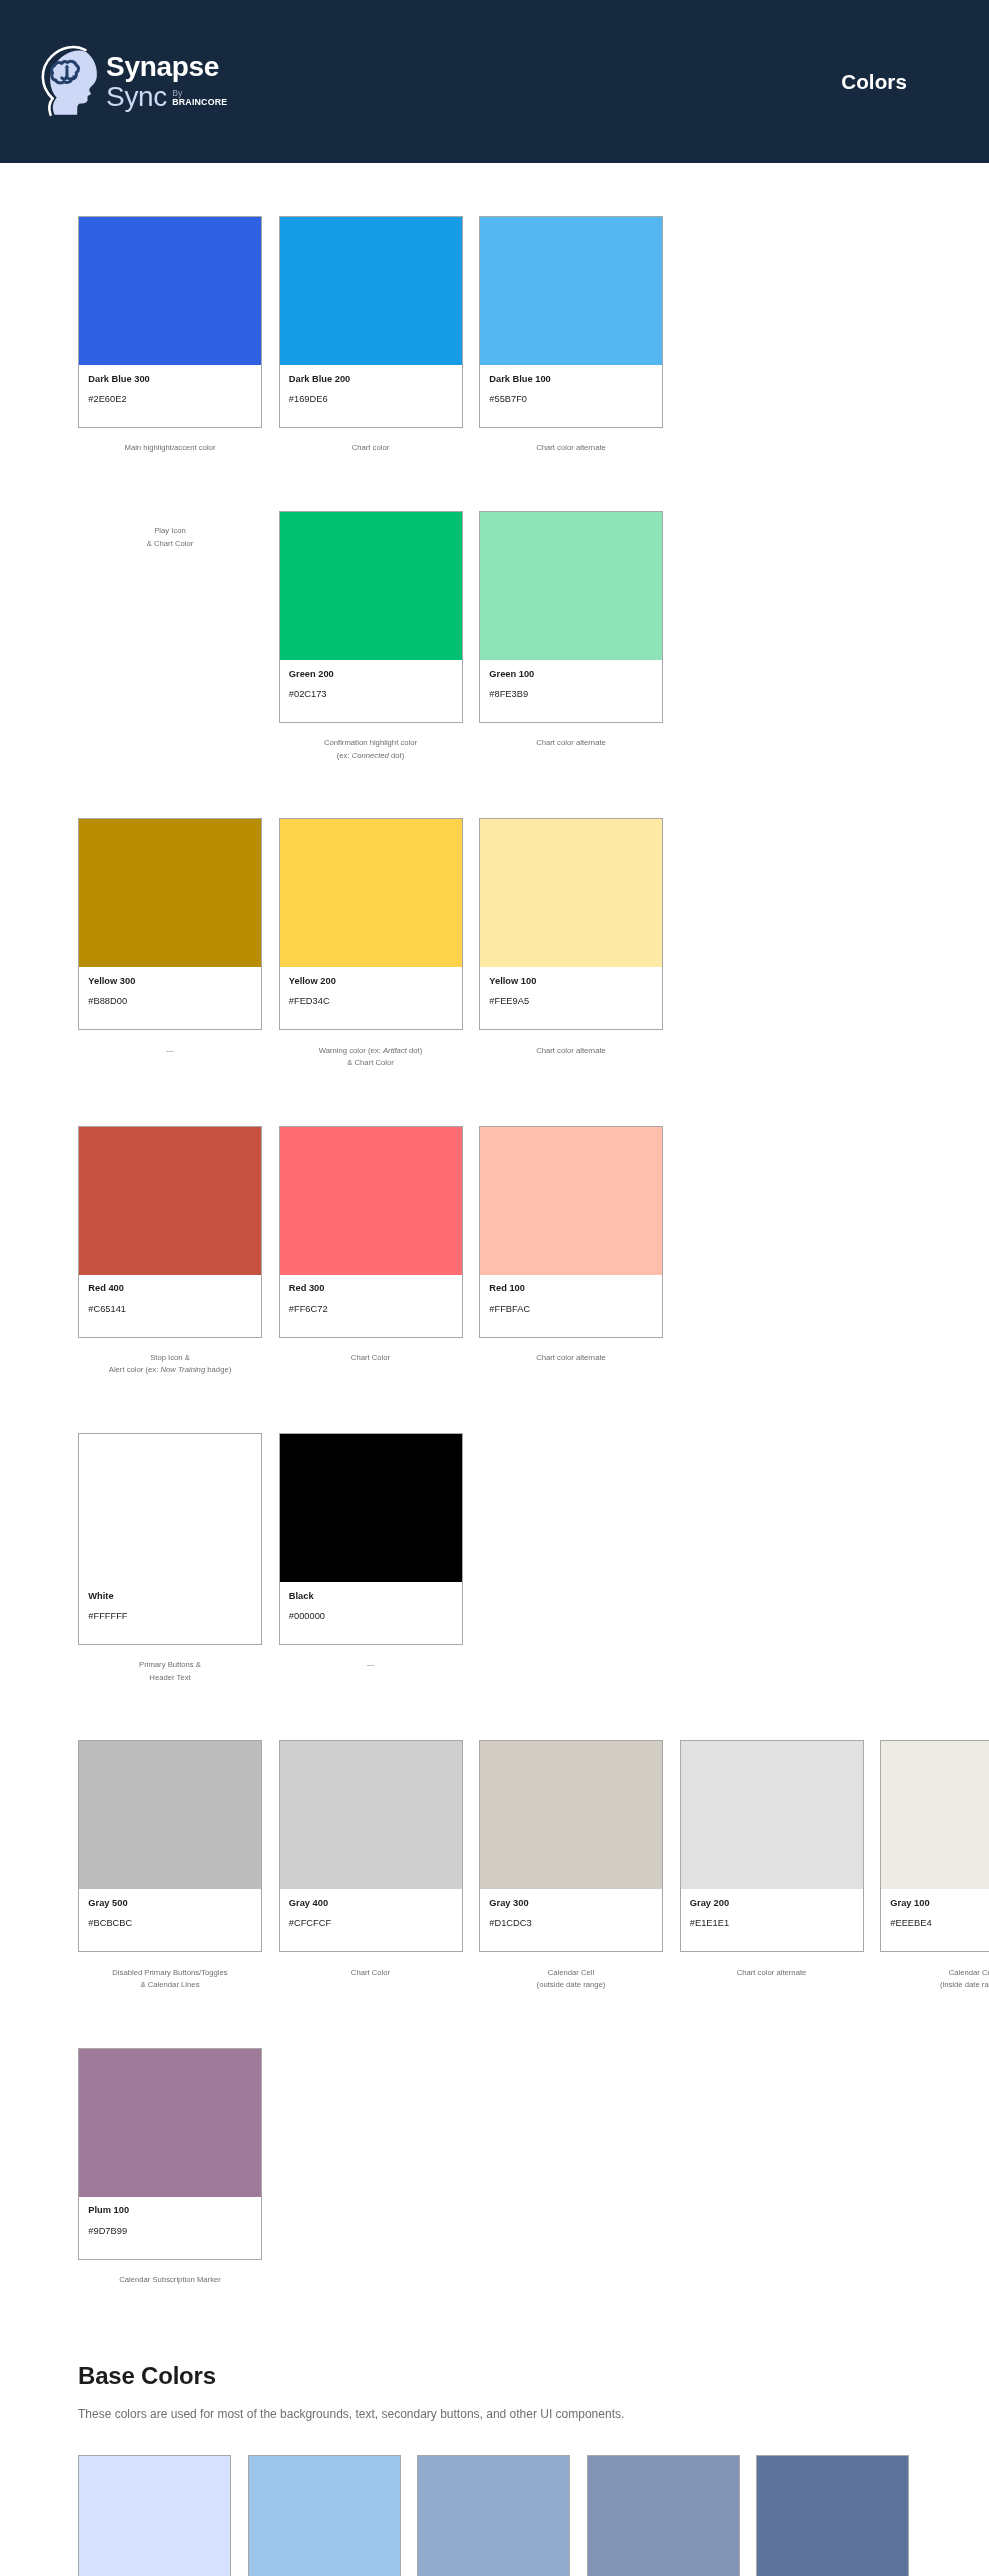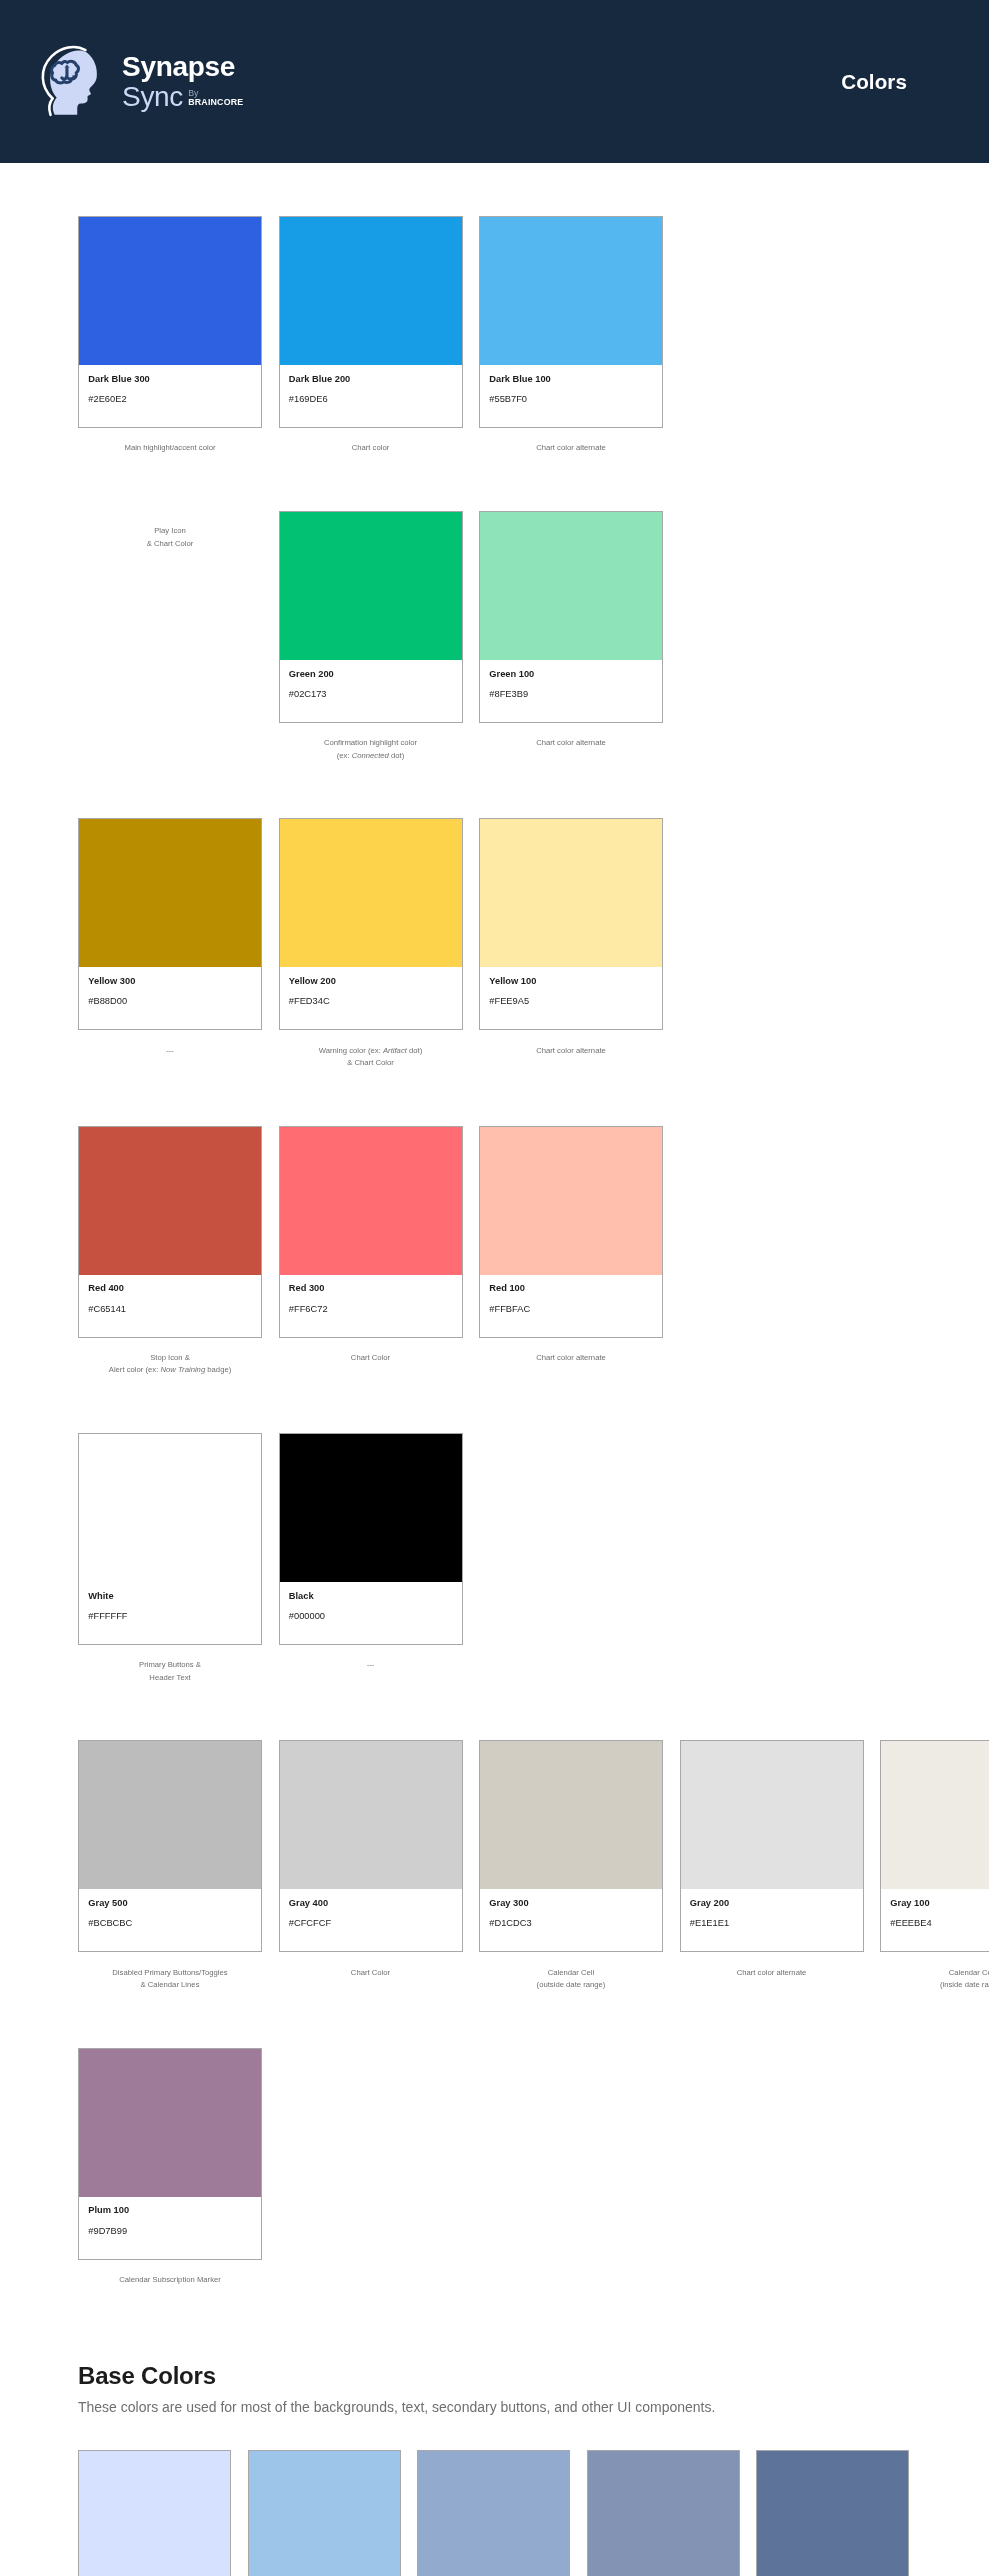--- a/index.html
+++ b/index.html
@@ -26,21 +26,21 @@
     background: #16293f;
     display: flex;
     align-items: center;
     justify-content: space-between;
     padding: 0 82px 0 37px;
     position: relative;
   }
 
   .brand {
     display: flex;
-    gap: 22px;
+    gap: 6px;
   }
 
   .brand-mark {
     width: 63px;
     height: 77px;
     flex: none;
     display: block;
   }
 
   .brand-text {
@@ -173,22 +173,22 @@
 
   .section-title {
     font-size: 24px;
     font-weight: 700;
     color: #1c1c1c;
     letter-spacing: -0.2px;
     line-height: 1.1;
   }
 
   .section-subtitle {
-    margin-top: 7px;
-    font-size: 14px;
+    margin-top: 15px;
+    font-size: 12px;
     color: #6f6f6f;
     line-height: 1.5;
   }
 
   .base-row {
     display: flex;
     gap: 16.5px;
     margin-top: 32px;
   }
 

